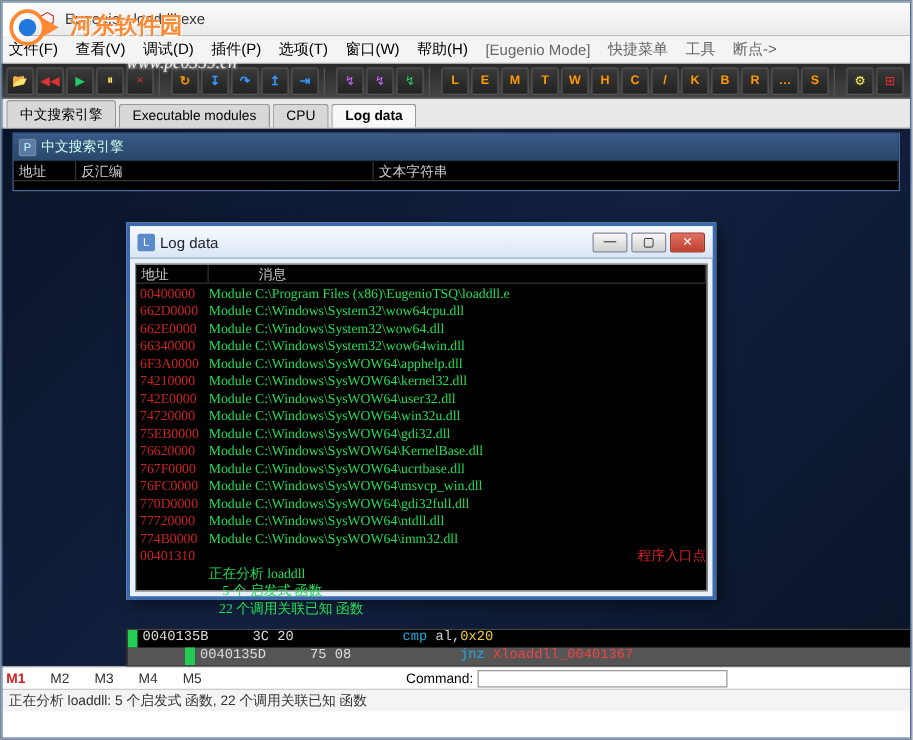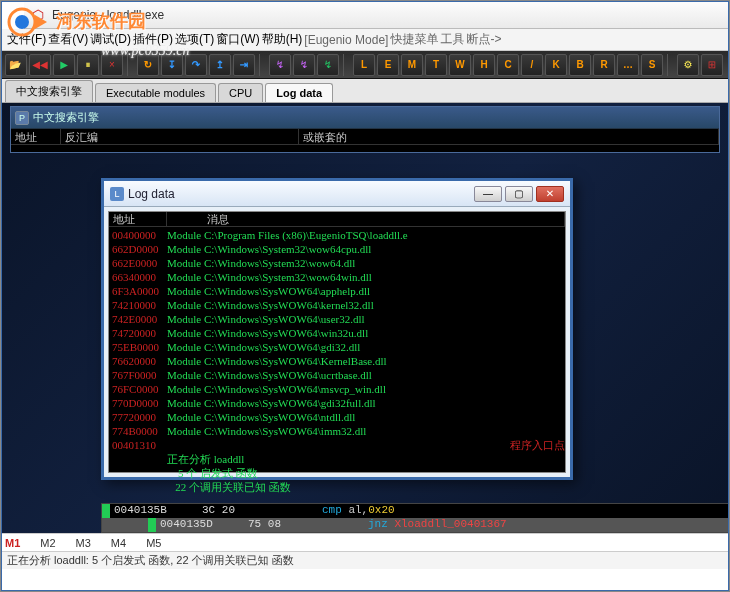--- a/index.html
+++ b/index.html
@@ -2,21 +2,21 @@
 <html><head>
 <meta charset="utf-8">
 <style>
 * { margin: 0; padding: 0; box-sizing: border-box; }
 body { font-family: "Microsoft YaHei", Tahoma, sans-serif; font-size: 12px; background: #fff; width: 730px; height: 592px; overflow: hidden; position: relative; border: 1px solid #888; }
 .watermark { position: absolute; top: 0; left: 0; z-index: 5; font-size: 18px; font-weight: bold; color: #ff8833; text-shadow: 1px 1px #fff; padding: 6px; pointer-events: none; }
 .watermark-url { position: absolute; top: 42px; left: 100px; font-size: 14px; color: #eee; text-shadow: 0 0 3px #fff; z-index: 4; pointer-events: none; font-style: italic; font-family: Liberation Serif, serif; }
 .titlebar { height: 28px; background: linear-gradient(#fdfdfd,#eaeaea); border-bottom: 1px solid #bbb; display: flex; align-items: center; padding: 0 6px; gap: 6px; margin-left: 23px; }
 .app-icon { width: 16px; height: 16px; display: flex; align-items: center; justify-content: center; color: #cc2222; font-size: 14px; }
 .title-text { font-size: 12px; color: #333; }
-.menubar { height: 22px; background: #f4f4f4; display: flex; align-items: center; gap: 2px; padding: 0 6px; border-bottom: 1px solid #ccc; }
+.menubar { height: 22px; background: #f4f4f4; display: flex; align-items: center; gap: 14px; padding: 0 6px; border-bottom: 1px solid #ccc; }
 .menubar span { cursor: default; }
 .menubar .em { color: #666; }
 .toolbar { height: 28px; background: linear-gradient(#2a2a2a,#444); border-bottom: 1px solid #111; display: flex; align-items: center; padding: 0 4px; gap: 2px; }
 .tbtn { width: 22px; height: 22px; border: 1px solid #555; background: linear-gradient(#3a3a3a,#222); border-radius: 2px; display: inline-flex; align-items: center; justify-content: center; font-size: 10px; cursor: pointer; }
 .tbtn.o { color: #ff9900; font-weight: bold; }
 .tbtn.b { color: #3399ff; font-weight: bold; }
 .tbtn.r { color: #dd3333; }
 .tbtn.g { color: #22cc66; }
 .tbtn.p { color: #cc66ff; }
 .tbtn.y { color: #ffee55; }
@@ -141,21 +141,21 @@
 <div class="workspace">
 
   <div class="panel search-panel">
     <div class="panel-header">
       <span class="badge">P</span>
       <span>中文搜索引擎</span>
     </div>
     <div class="col-headers search-cols">
       <div class="c1">地址</div>
       <div class="c2">反汇编</div>
-      <div class="c3">或嵌套的</div>
+      <div class="c3">文本字符串</div>
     </div>
   </div>
 
   <div class="log-window">
     <div class="log-tb">
       <span class="badge">L</span>
       <span class="ttl">Log data</span>
       <div class="win-btns">
         <span class="win-btn">—</span>
         <span class="win-btn">▢</span>
@@ -263,15 +263,16 @@
       </div>
     </div>
 </div>
 
 <div class="m-row" id="mrow">
 <span class="m">M1</span>
     <span class="mm">M2</span>
     <span class="mm">M3</span>
     <span class="mm">M4</span>
     <span class="mm">M5</span>
+    <span class="cmd-area"><span>Command:</span> <input type="text" style=""></span>
   </div>
 
 <div class="status">正在分析 loaddll: 5 个启发式 函数, 22 个调用关联已知 函数</div>
 
 </body></html>

